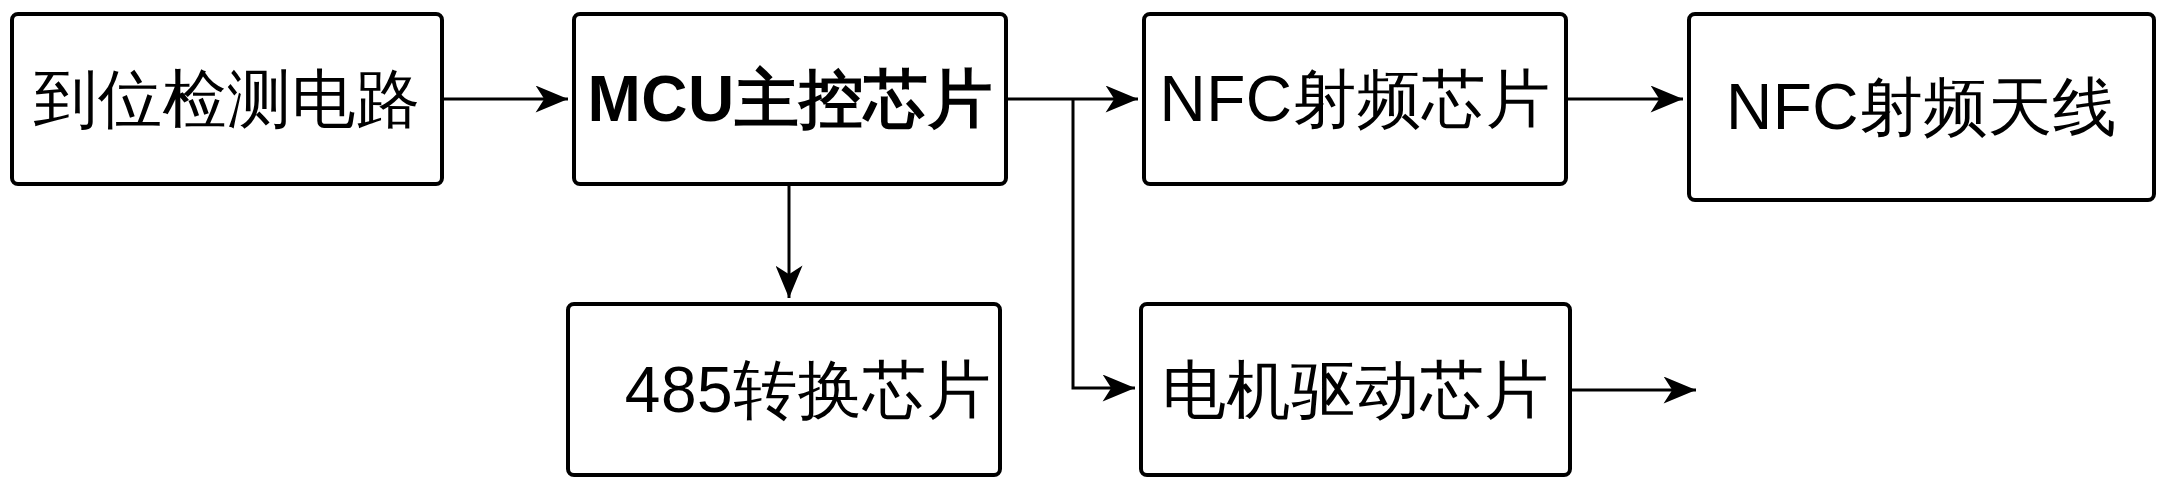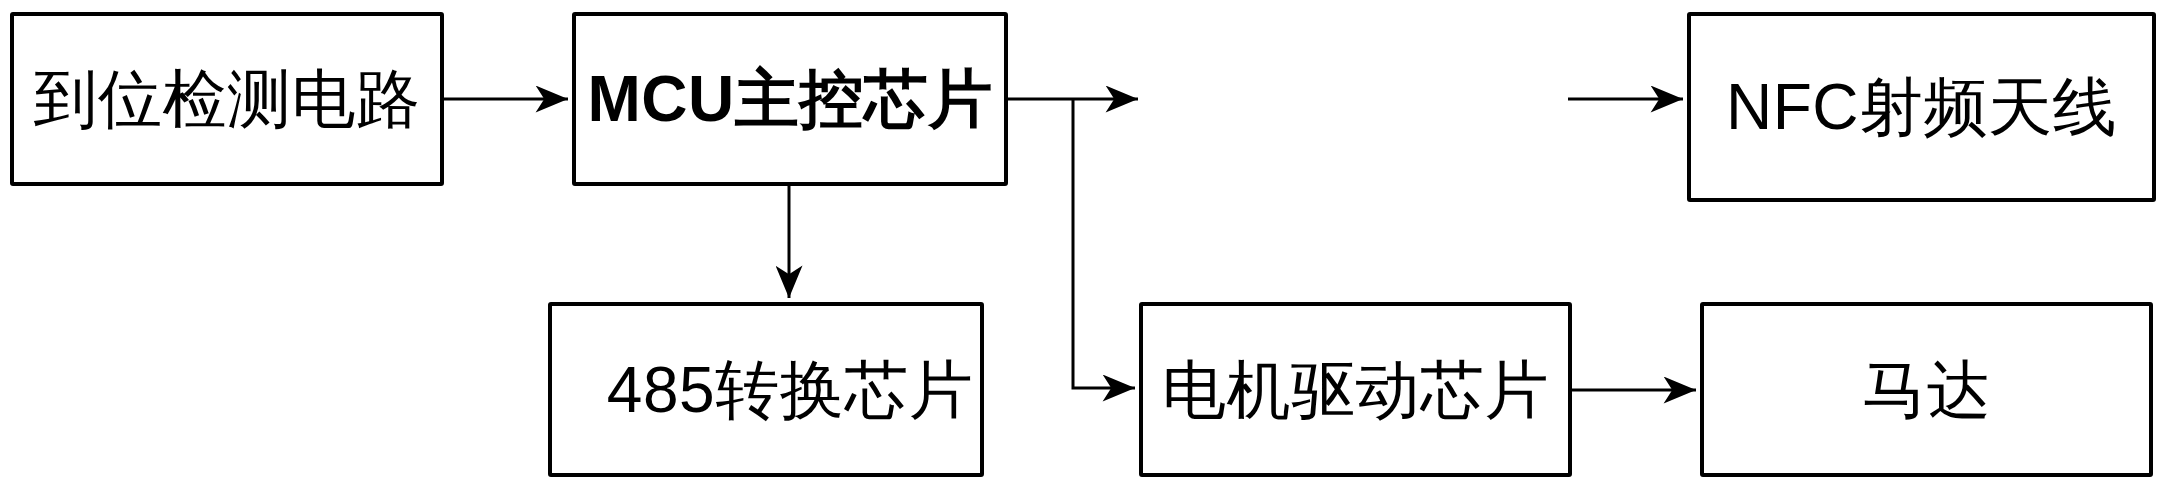--- a/index.html
+++ b/index.html
@@ -20,37 +20,37 @@
     left: 0;
     top: 0;
     width: 2163px;
     height: 489px;
   }
   .node {
     position: absolute;
     box-sizing: border-box;
     background: #ffffff;
     border: 4px solid #000000;
-    border-radius: 3px;
+    border-radius: 8px;
     display: flex;
     align-items: center;
     justify-content: center;
     font-size: 64px;
     line-height: 1;
     color: #000000;
     white-space: nowrap;
     letter-spacing: 0.5px;
   }
   
   #n-position-detect { left: 10px;   top: 12px;  width: 434px; height: 174px; }
   #n-mcu             { left: 572px;  top: 12px;  width: 436px; height: 174px; font-weight: bold; }
   #n-nfc-chip        { left: 1142px; top: 12px;  width: 426px; height: 174px; }
   #n-nfc-antenna     { left: 1687px; top: 12px;  width: 469px; height: 190px; }
   
-  #n-485             { left: 548px;  top: 302px; width: 436px; height: 175px; padding-left: 48px; }
+  #n-485             { left: 566px;  top: 302px; width: 436px; height: 175px; padding-left: 48px; }
   #n-motor-driver    { left: 1139px; top: 302px; width: 433px; height: 175px; }
   #n-motor           { left: 1700px; top: 302px; width: 453px; height: 175px; }
 </style>
 </head>
 <body>
 
 <div class="canvas">
 
   <svg class="edges" viewBox="0 0 2163 489" xmlns="http://www.w3.org/2000/svg">
     <defs>
@@ -67,30 +67,30 @@
   </svg>
 
   <div class="node" id="n-position-detect">
     <span>到位检测电路</span>
   </div>
 
   <div class="node" id="n-mcu">
     <span>MCU主控芯片</span>
   </div>
 
+  <div class="node" id="n-nfc-chip">
+    <span>NFC射频芯片</span>
+  </div>
 
   <div class="node" id="n-nfc-antenna">
     <span>NFC射频天线</span>
   </div>
 
   <div class="node" id="n-485">
     <span>485转换芯片</span>
   </div>
 
   <div class="node" id="n-motor-driver">
     <span>电机驱动芯片</span>
   </div>
 
-  <div class="node" id="n-motor">
-    <span>马达</span>
-  </div>
 
 </div>
 
 </body></html>

